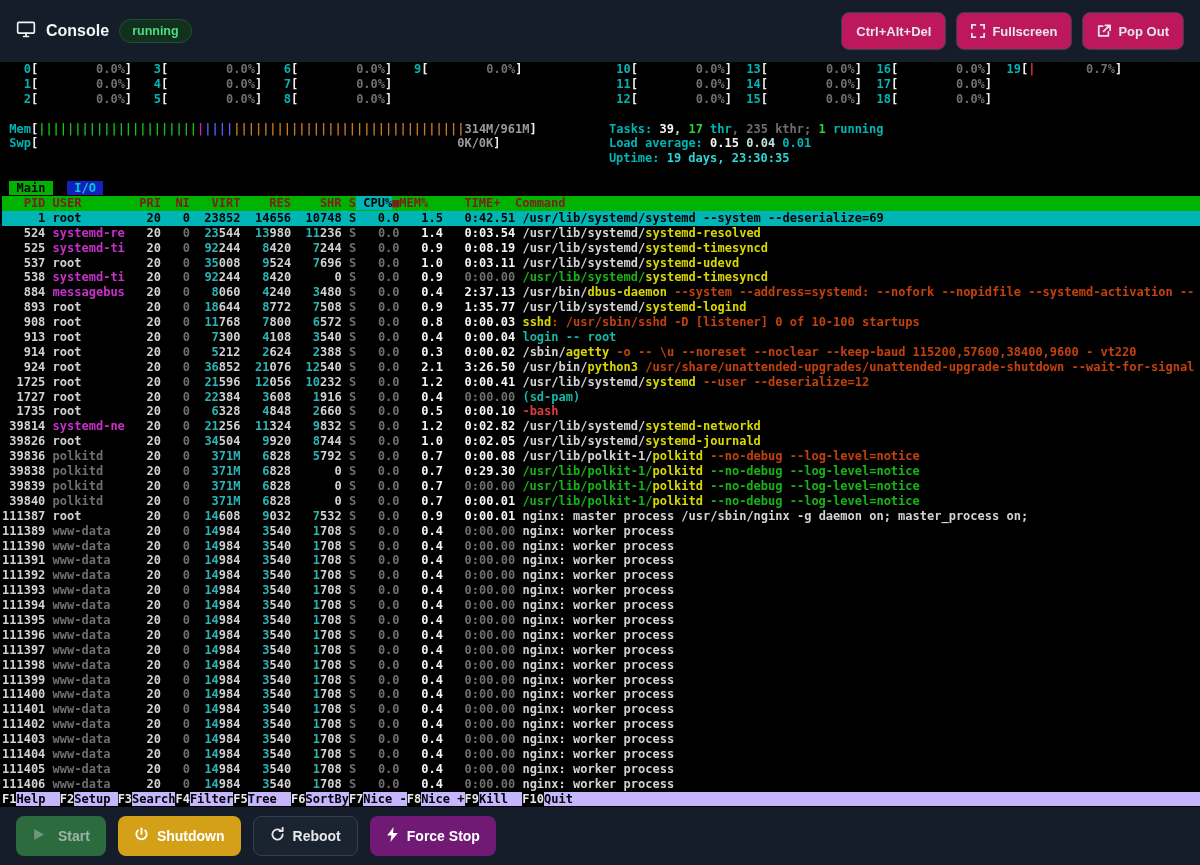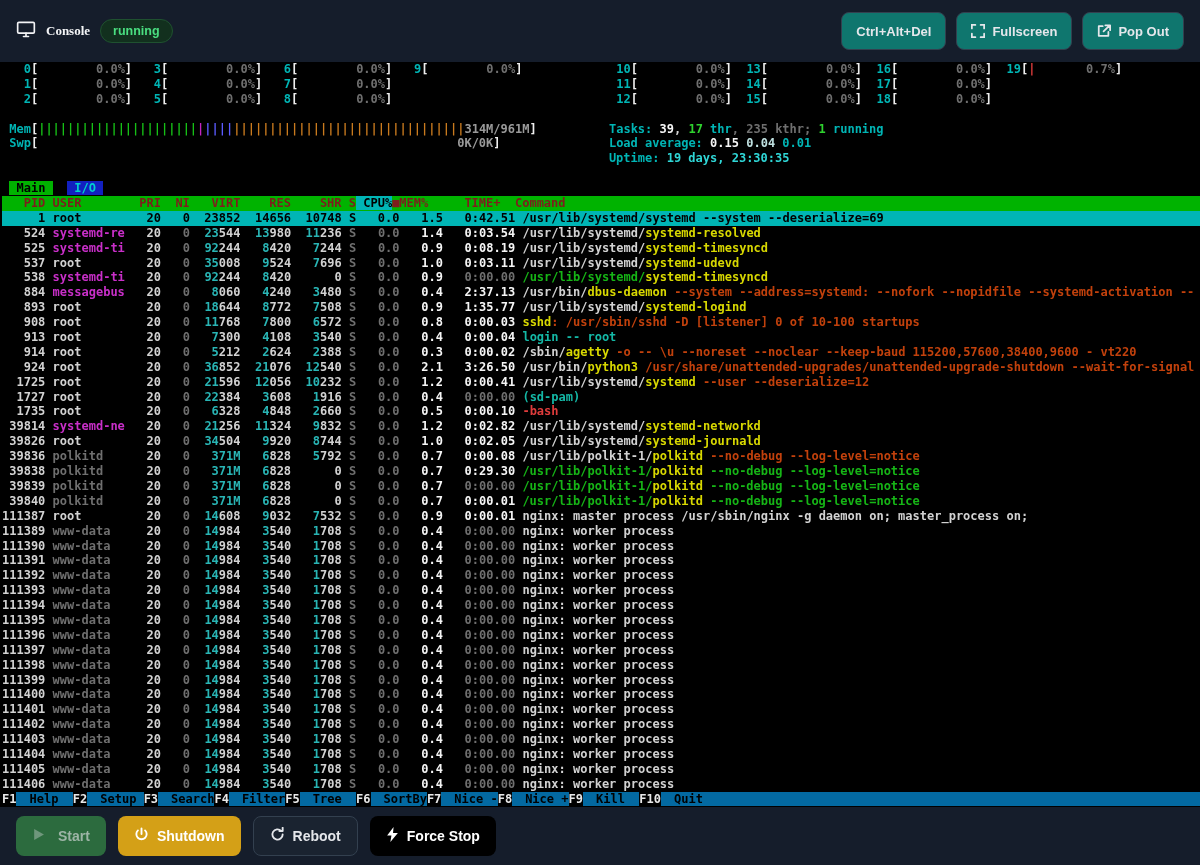--- a/index.html
+++ b/index.html
@@ -1,25 +1,25 @@
 <!DOCTYPE html>
 <html><head>
 <meta charset="utf-8">
 <style>
   html,body{margin:0;padding:0;background:#0f1621;width:1200px;height:865px;overflow:hidden;
     font-family:"Liberation Sans",sans-serif;}
   
   .topbar{height:62px;background:#151d2b;display:flex;align-items:center;padding:0 16px;box-sizing:border-box;}
   .title-wrap{display:flex;align-items:center;gap:10px;}
-  .title{color:#f3f4f6;font-size:13px;font-weight:bold;font-family:Liberation Serif, serif;}
+  .title{color:#f3f4f6;font-size:16px;font-weight:bold;}
   .badge{background:#12301e;border:1px solid #1f5130;color:#4ade80;font-size:12.5px;font-weight:bold;
     padding:4px 12px;border-radius:999px;}
   .spacer{flex:1;}
   .btn-row{display:flex;gap:10px;}
-  .btn{display:flex;align-items:center;gap:7px;background:#0f766e;border:1px solid #33404f;color:#e5e7eb;
+  .btn{display:flex;align-items:center;gap:7px;background:#be185d;border:1px solid #33404f;color:#e5e7eb;
     font-size:13px;font-weight:bold;padding:0 14px;height:38px;border-radius:8px;cursor:pointer;
     font-family:"Liberation Sans",sans-serif;}
   .btn.danger{background:#ef4444;border-color:#ef4444;color:#fff;}
   .btn svg{display:block;}
   
   .term{background:#000;height:745px;overflow:hidden;padding-left:2px;box-sizing:border-box;
     font-family:"DejaVu Sans Mono",monospace;font-size:12px;font-weight:bold;white-space:pre;}
   .tl{height:14.9px;line-height:14.9px;}
   .c{color:#00b5b5}.C{color:#2fd6d6}.W{color:#f5f5f5}.w{color:#d2d2d2}.d{color:#6f6f6f}
   .g{color:#2fd32f}.lc{color:#bfe0e0}.b{color:#d8d800}.r{color:#e03c3c}.m{color:#c92fc9}
@@ -27,30 +27,30 @@
   .y{color:#14b8a6}.bk{color:#efefef}.gray{color:#9a9a9a}
   .pg{color:#16c016}.pm{color:#c224c2}.pb{color:#5b5bff}.po{color:#c97a1e}
   .hdr{background:#00b300;color:#7f1d1d;}
   .hdr-line{background:#00b300;}
   .hdr-sort{background:#00b5b5;color:#000;}
   .sel-line{background:#00b5b5;}
   .sel{color:#000 !important;}
   .tabM{background:#00b300;color:#000;}
   .tabI{background:#1220c0;color:#00cfcf;}
   .fk-key{color:#e8e8e8;}
-  .fk-label{background:#0369a1;color:#000;padding-left:13px;}
+  .fk-label{background:#c4b5fd;color:#000;}
   
   .footer{height:58px;background:#151d2b;display:flex;align-items:center;gap:12px;padding:0 16px;box-sizing:border-box;}
   .fbtn{display:flex;align-items:center;gap:8px;height:40px;padding:0 16px;border-radius:8px;border:none;
     font-size:14px;font-weight:bold;cursor:pointer;font-family:"Liberation Sans",sans-serif;color:#fff;}
   .fbtn.start{background:#2c6b3e;color:#9db5a6;gap:13px;}
   .fbtn.start svg{opacity:.6;}
   .fbtn.warn{background:#d4a017;}
   .fbtn.dark{background:#1a2330;border:1px solid #33404f;color:#e5e7eb;}
-  .fbtn.danger{background:#000000;}
+  .fbtn.danger{background:#701a75;}
 </style>
 </head>
 <body>
 
 <div class="topbar">
   <div class="title-wrap">
     <span>
       <svg width="20" height="20" viewBox="0 0 24 24" fill="none" stroke="#f3f4f6" stroke-width="2" stroke-linecap="round">
         <rect x="2" y="4" width="20" height="13" rx="1.5"></rect>
           <path d="M9 21h6M12 17v4"></path>

